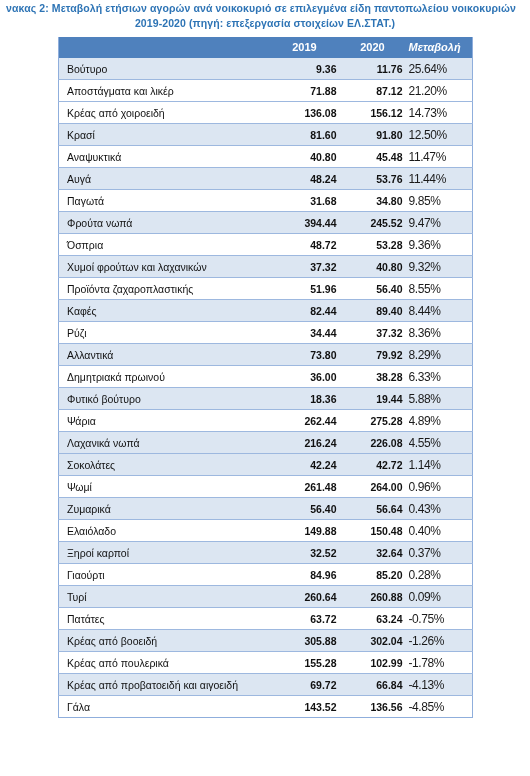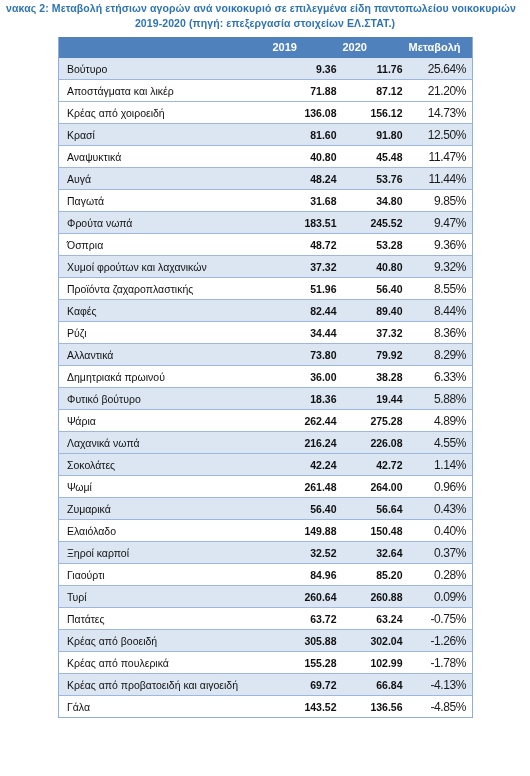--- a/index.html
+++ b/index.html
@@ -47,26 +47,26 @@
   table.tbl col.c-y20{width:66px;}
   table.tbl col.c-chg{width:64px;}
 
   thead th{
     background:#4F81BD;
     color:#ffffff;
     font-size:11px;
     font-weight:bold;
     height:20px;
     padding:0 6px 1px 0;
-    text-align:left;
+    text-align:center;
     border:none;
     vertical-align:middle;
   }
   thead th.h-name{text-align:left;}
-  thead th.h-chg{padding-right:12px;}
+  thead th.h-chg{padding-right:12px;font-style:italic;}
 
   tbody td{
     height:21px;
     font-size:10.5px;
     padding:0 6px 0 0;
     vertical-align:middle;
     border-top:1px solid #9DB8DF;
     color:#101010;
     white-space:nowrap;
     overflow:hidden;
@@ -76,21 +76,20 @@
     padding-left:8px;
     font-weight:normal;
     font-size:10.5px;
   }
   tbody td.num{
     text-align:right;
     font-weight:bold;
     font-size:10.5px;
   }
   tbody td.chg{
-    text-align:right;
     font-weight:normal;
     font-size:12px;
     color:#1a1a1a;
     padding-right:6px;
     letter-spacing:-0.4px;
   }
   tbody tr.alt td{background:#DCE6F2;}
   tbody tr.plain td{background:#FFFFFF;}
   tbody tr:first-child td{border-top:none;}
 </style>
@@ -158,21 +157,21 @@
             <td class="chg">11.44%</td>
           </tr>
           <tr class="plain">
             <td class="name">Παγωτά</td>
             <td class="num">31.68</td>
             <td class="num">34.80</td>
             <td class="chg">9.85%</td>
           </tr>
           <tr class="alt">
             <td class="name">Φρούτα νωπά</td>
-            <td class="num">183.51</td>
+            <td class="num">394.44</td>
             <td class="num">245.52</td>
             <td class="chg">9.47%</td>
           </tr>
           <tr class="plain">
             <td class="name">Όσπρια</td>
             <td class="num">48.72</td>
             <td class="num">53.28</td>
             <td class="chg">9.36%</td>
           </tr>
           <tr class="alt">

